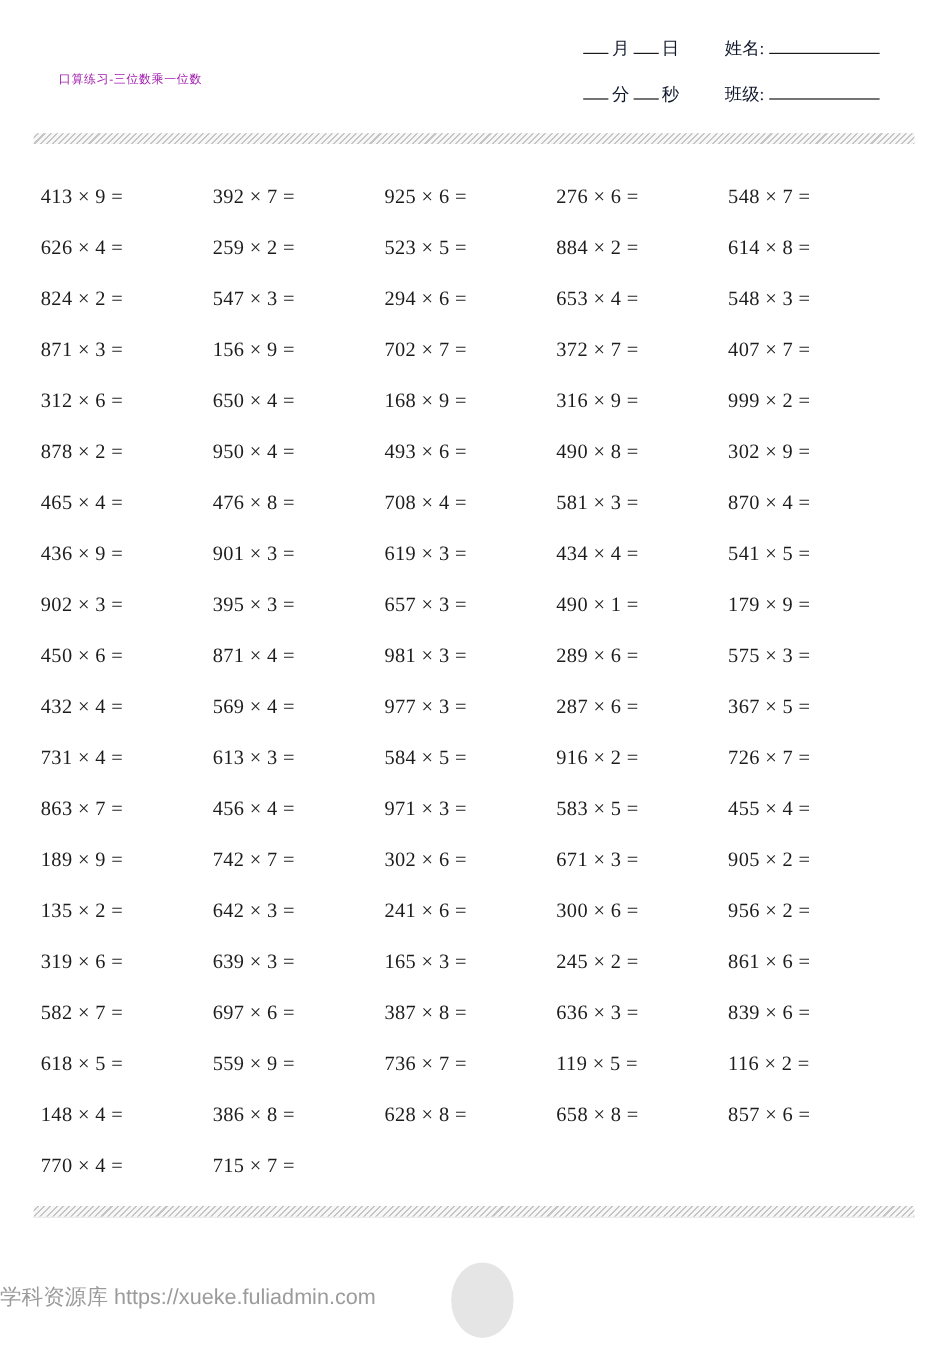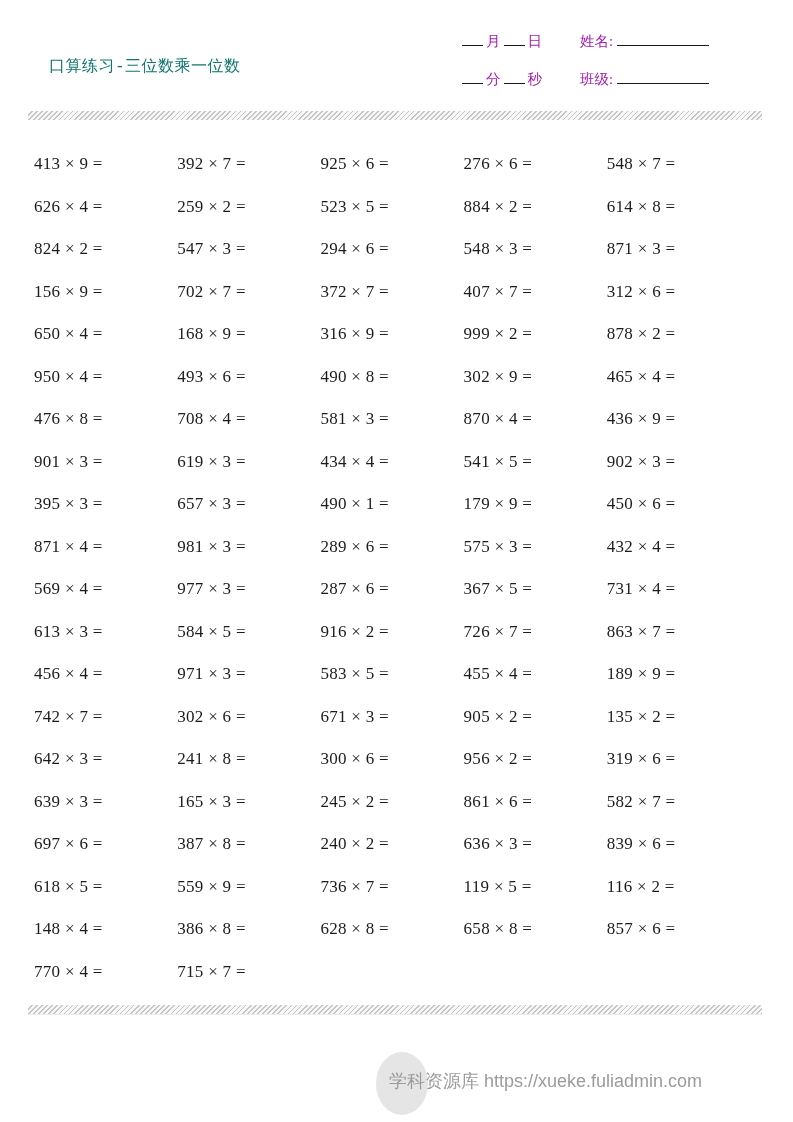--- a/index.html
+++ b/index.html
@@ -15,33 +15,33 @@
     overflow: hidden;
     font-family: "Liberation Serif", "DejaVu Serif", serif;
     color: #1c1c1c;
   }
 
   
   .title {
     position: absolute;
     left: 49px;
     top: 58px;
-    font-size: 16px;
+    font-size: 10px;
     line-height: 18px;
     letter-spacing: 0.5px;
-    color: #0f766e;
-    font-family: Liberation Mono, monospace;
+    color: #a21caf;
+    font-family: Liberation Serif, serif;
     white-space: nowrap;
   }
   .header-right {
     position: absolute;
-    left: 459px;
+    left: 483px;
     top: 30px;
     font-size: 14.5px;
-    color: #a21caf;
+    color: #0f172a;
     font-family: "Liberation Serif", "DejaVu Serif", serif;
   }
   .header-row {
     height: 22px;
     line-height: 22px;
     margin-bottom: 16px;
     white-space: nowrap;
   }
   .blank {
     display: inline-block;
@@ -102,21 +102,21 @@
     width: 52px;
     height: 63px;
     border-radius: 50%;
     background: #e5e5e5;
   }
   .footer {
     position: absolute;
     left: 0;
     top: 1066px;
     width: 702px;
-    text-align: right;
+    text-align: left;
     font-family: "Liberation Sans", "DejaVu Sans", sans-serif;
     font-size: 18px;
     line-height: 30px;
     color: #9b9b9b;
     white-space: nowrap;
   }
   .footer span { position: relative; }
 </style>
 </head>
 <body>
@@ -144,20 +144,21 @@
       <div class="problem-cell">276 × 6 =</div>
       <div class="problem-cell">548 × 7 =</div>
       <div class="problem-cell">626 × 4 =</div>
       <div class="problem-cell">259 × 2 =</div>
       <div class="problem-cell">523 × 5 =</div>
       <div class="problem-cell">884 × 2 =</div>
       <div class="problem-cell">614 × 8 =</div>
       <div class="problem-cell">824 × 2 =</div>
       <div class="problem-cell">547 × 3 =</div>
       <div class="problem-cell">294 × 6 =</div>
+      <div class="problem-cell">653 × 4 =</div>
       <div class="problem-cell">548 × 3 =</div>
       <div class="problem-cell">871 × 3 =</div>
       <div class="problem-cell">156 × 9 =</div>
       <div class="problem-cell">702 × 7 =</div>
       <div class="problem-cell">372 × 7 =</div>
       <div class="problem-cell">407 × 7 =</div>
       <div class="problem-cell">312 × 6 =</div>
       <div class="problem-cell">650 × 4 =</div>
       <div class="problem-cell">168 × 9 =</div>
       <div class="problem-cell">316 × 9 =</div>
@@ -202,32 +203,31 @@
       <div class="problem-cell">971 × 3 =</div>
       <div class="problem-cell">583 × 5 =</div>
       <div class="problem-cell">455 × 4 =</div>
       <div class="problem-cell">189 × 9 =</div>
       <div class="problem-cell">742 × 7 =</div>
       <div class="problem-cell">302 × 6 =</div>
       <div class="problem-cell">671 × 3 =</div>
       <div class="problem-cell">905 × 2 =</div>
       <div class="problem-cell">135 × 2 =</div>
       <div class="problem-cell">642 × 3 =</div>
-      <div class="problem-cell">241 × 8 =</div>
+      <div class="problem-cell">241 × 6 =</div>
       <div class="problem-cell">300 × 6 =</div>
       <div class="problem-cell">956 × 2 =</div>
       <div class="problem-cell">319 × 6 =</div>
       <div class="problem-cell">639 × 3 =</div>
       <div class="problem-cell">165 × 3 =</div>
       <div class="problem-cell">245 × 2 =</div>
       <div class="problem-cell">861 × 6 =</div>
       <div class="problem-cell">582 × 7 =</div>
       <div class="problem-cell">697 × 6 =</div>
       <div class="problem-cell">387 × 8 =</div>
-      <div class="problem-cell">240 × 2 =</div>
       <div class="problem-cell">636 × 3 =</div>
       <div class="problem-cell">839 × 6 =</div>
       <div class="problem-cell">618 × 5 =</div>
       <div class="problem-cell">559 × 9 =</div>
       <div class="problem-cell">736 × 7 =</div>
       <div class="problem-cell">119 × 5 =</div>
       <div class="problem-cell">116 × 2 =</div>
       <div class="problem-cell">148 × 4 =</div>
       <div class="problem-cell">386 × 8 =</div>
       <div class="problem-cell">628 × 8 =</div>

